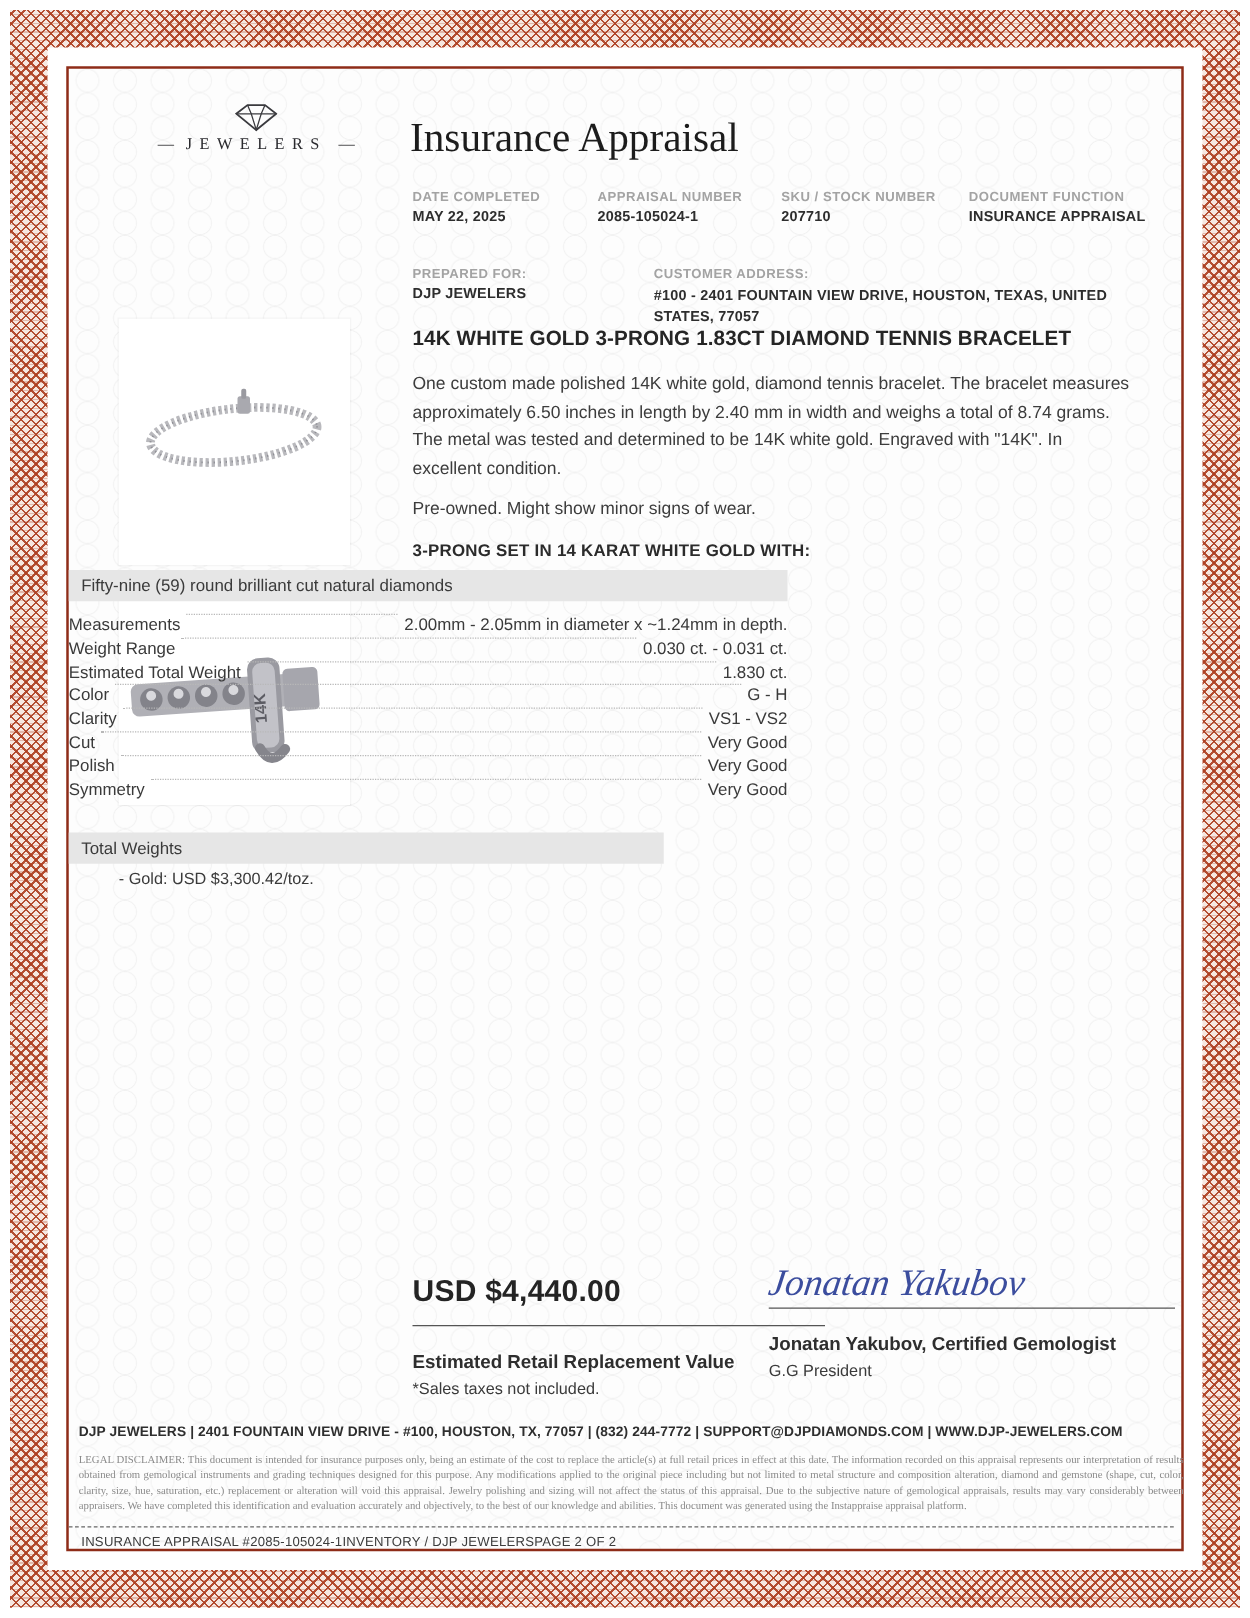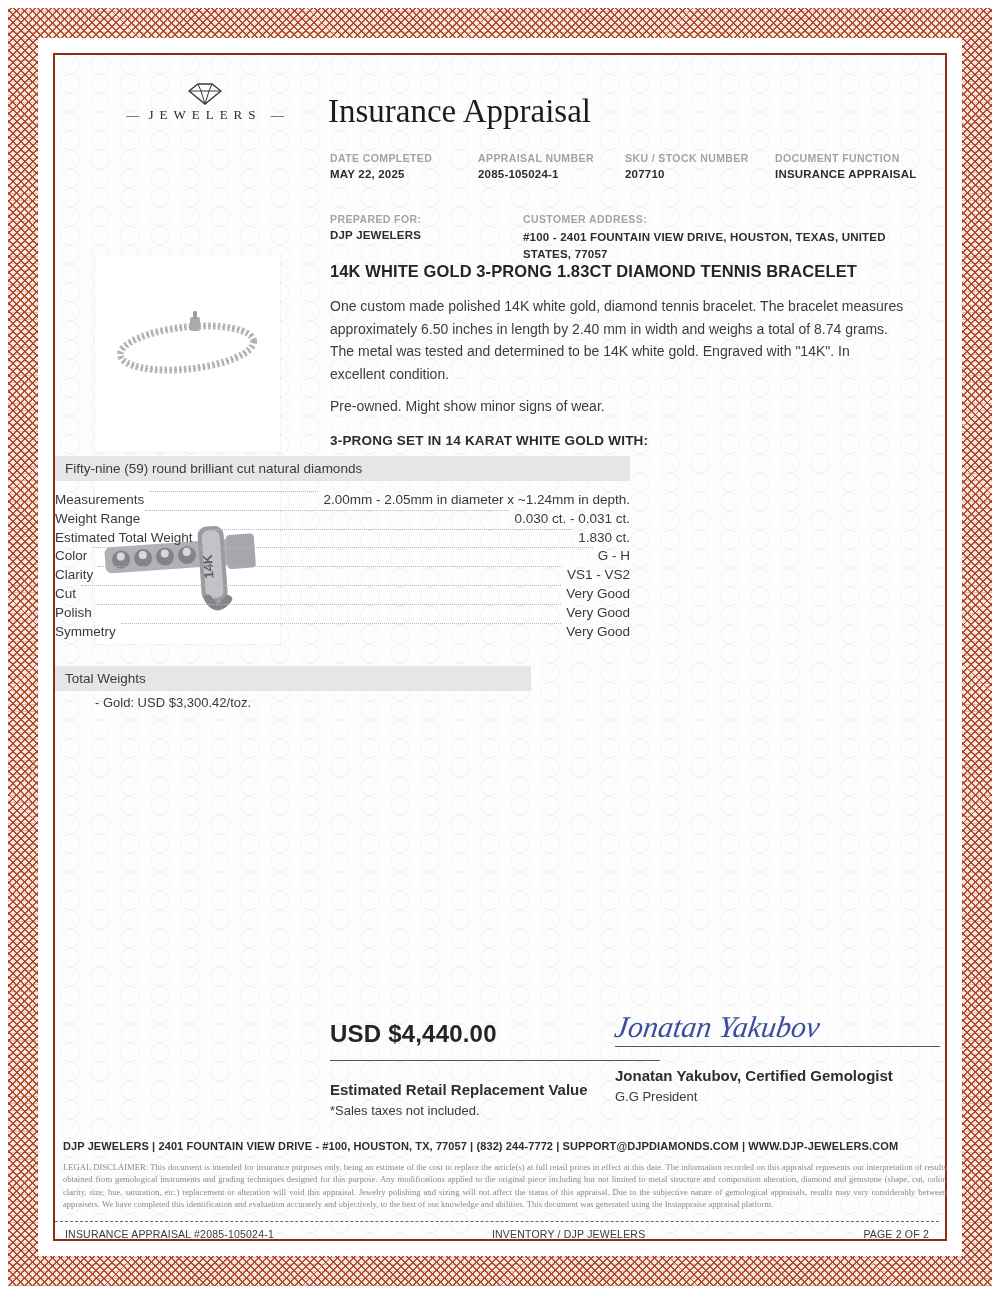--- a/index.html
+++ b/index.html
@@ -84,21 +84,21 @@
   .sigline { border-bottom:1.5px solid #555; margin-top:12px; }
   .cap1 { margin-top:20px; font-size:15px; font-weight:bold; color:#2e2e2e; }
   .cap2 { margin-top:5px; font-size:13px; color:#3a3a3a; }
   .sign-block { left:560px; top:955px; width:325px; }
   .signature { font-family:"Liberation Serif", serif; font-style:italic; font-size:30px; color:#3b4d9e; transform:skewX(-8deg); white-space:nowrap; }
   .sign-block .sigline { margin-top:2px; }
 
   
   .contact { left:8px; top:1085px; width:884px; font-size:11px; font-weight:bold; color:#2e2e2e; letter-spacing:.1px; }
   .legal { left:8px; top:1106px; width:884px; font-size:8.6px; color:#8a8a8a; line-height:1.45; text-align:justify;font-family:Liberation Serif, serif; }
-  .footrow { left:0; top:1166px; width:884px; border-top:1.5px dashed #666; padding:6px 10px 0 10px; display:flex; justify-content:space-between; font-size:10.5px; color:#3c3c3c; letter-spacing:.2px; }
+  .footrow { left:0; top:1166px; width:884px; border-top:1.5px dashed #666; padding:6px 10px 0 10px; display:flex; font-size:10.5px; color:#3c3c3c; letter-spacing:.2px; }
 
   svg { display:block; }
 </style>
 </head>
 <body>
 
 <div class="page">
   <div class="border-band"></div>
   <div class="border-band-hole"></div>
 

